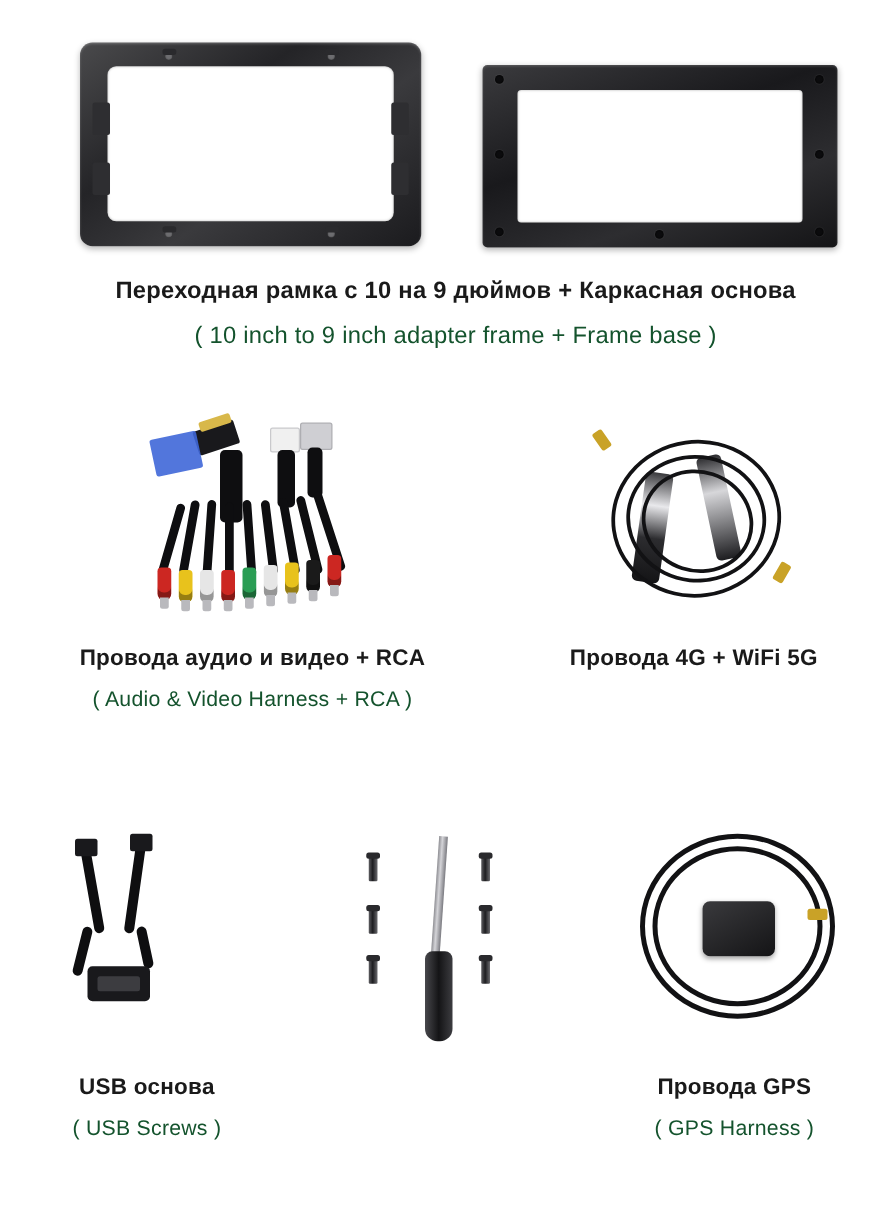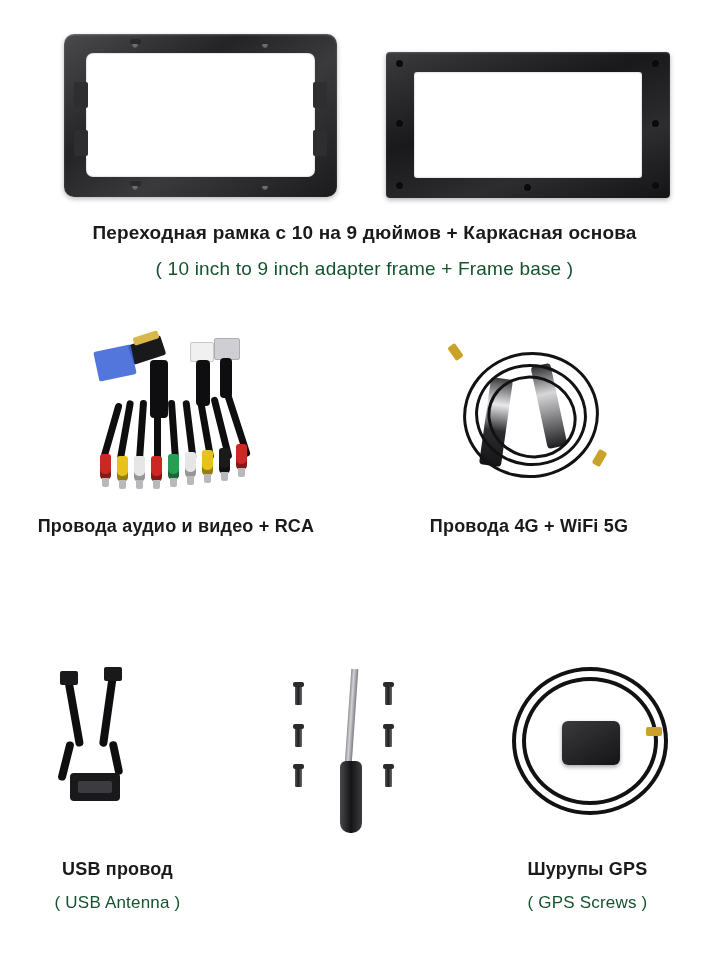--- a/index.html
+++ b/index.html
@@ -145,20 +145,21 @@
     left: 0;
     top: 320px;
     width: 705px;
     height: 290px;
   }
   .col {
     position: absolute;
     top: 0;
     width: 352px;
     height: 290px;
+    margin-left: 26px;
   }
   .col.left  { left: 0; }
   .col.right { left: 353px; }
 
   .art {
     position: absolute;
     left: 0;
     top: 10px;
     width: 100%;
     height: 180px;
@@ -376,20 +377,21 @@
           </div>
         <div class="rca" style="left:219px; top:118px; background:#1a1a1a;">
             <span class="barrel"></span>
           </div>
         <div class="rca" style="left:236px; top:114px; background:#cc2722;">
             <span class="barrel"></span>
           </div>
       </div>
 
       <div class="cap-ru cap2-ru">Провода аудио и видео + RCA</div>
+      <div class="cap-en cap2-en">( Audio &amp; Video Harness + RCA )</div>
     </div>
 
     <div class="col right">
       <div class="art">
 
         <div class="ant-body" style="left:132px; top:48px; width:22px; height:88px; transform:rotate(8deg); background:linear-gradient(180deg,#3a3a3d,#e9e9ec 30%,#2c2c2f 60%,#141416);"></div>
         <div class="ant-body" style="left:186px; top:34px; width:20px; height:84px; transform:rotate(-12deg); background:linear-gradient(180deg,#2c2c2f,#d7d7da 35%,#1d1d20);"></div>
 
         <div class="coil" style="left:110px; top:22px; width:130px; height:120px; border-width:3px; transform:rotate(-8deg);"></div>
         <div class="coil" style="left:122px; top:34px; width:106px; height:96px; border-width:3px; transform:rotate(6deg);"></div>
@@ -409,22 +411,22 @@
       <div class="art3">
         <div class="wire" style="left:70px; top:22px; width:8px; height:70px; transform:rotate(-10deg);"></div>
         <div class="wire" style="left:104px; top:18px; width:8px; height:74px; transform:rotate(8deg);"></div>
         <div class="wire" style="left:62px; top:86px; width:8px; height:40px; transform:rotate(14deg);"></div>
         <div class="wire" style="left:112px; top:86px; width:8px; height:34px; transform:rotate(-12deg);"></div>
         <div class="plug" style="left:60px; top:16px; width:18px; height:14px; background:#19191c;"></div>
         <div class="plug" style="left:104px; top:12px; width:18px; height:14px; background:#19191c;"></div>
         <div class="plug" style="left:70px; top:118px; width:50px; height:28px; background:#19191c; border-radius:4px;"></div>
         <div class="plug" style="left:78px; top:126px; width:34px; height:12px; background:#3c3c40; border-radius:2px;"></div>
       </div>
-      <div class="cap-ru cap3-ru">USB провод</div>
-      <div class="cap-en cap3-en">( USB Antenna )</div>
+      <div class="cap-ru cap3-ru">USB основа</div>
+      <div class="cap-en cap3-en">( USB Screws )</div>
     </div>
 
     <div class="col3 c2">
       <div class="art3">
         <div class="driver-shaft" style="left:113px; top:14px; width:7px; height:96px; transform:rotate(4deg);"></div>
         <div class="driver-handle" style="left:105px; top:106px; width:22px; height:72px;"></div>
 
         <div class="screw" style="left:60px; top:30px;"></div>
         <div class="screw" style="left:150px; top:30px;"></div>
         <div class="screw" style="left:60px; top:72px;"></div>
@@ -434,18 +436,18 @@
       </div>
     </div>
 
     <div class="col3 c3">
       <div class="art3">
         <div class="coil" style="left:42px; top:12px; width:148px; height:140px; border-width:4px;"></div>
         <div class="coil" style="left:52px; top:22px; width:128px; height:120px; border-width:4px;"></div>
         <div class="gps-puck" style="left:92px; top:66px; width:58px; height:44px;"></div>
         <div class="plug" style="left:176px; top:72px; width:16px; height:9px; background:#c9a227; border-radius:2px;"></div>
       </div>
-      <div class="cap-ru cap3-ru">Шурупы GPS</div>
-      <div class="cap-en cap3-en">( GPS Screws )</div>
+      <div class="cap-ru cap3-ru">Провода GPS</div>
+      <div class="cap-en cap3-en">( GPS Harness )</div>
     </div>
 
   </div>
 </div>
 
 </body></html>

